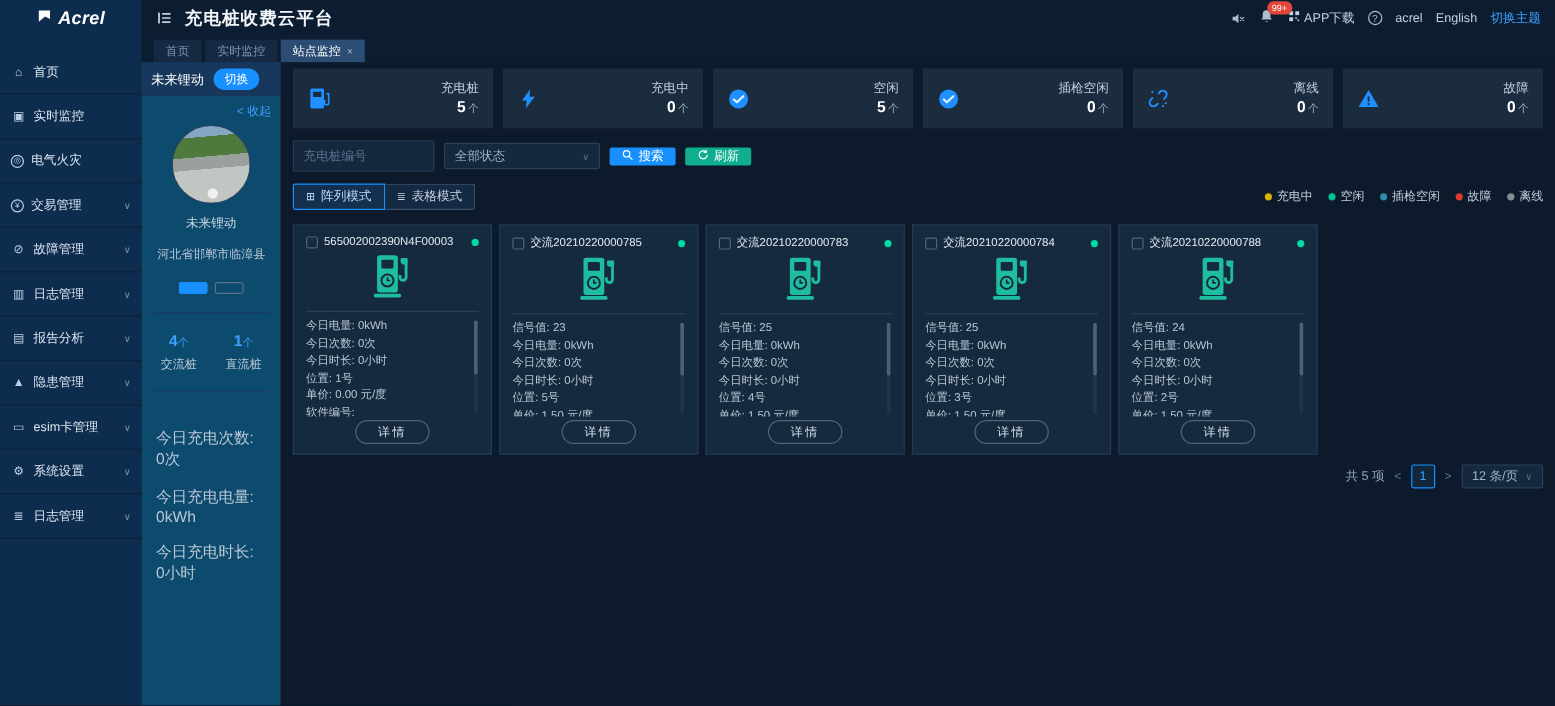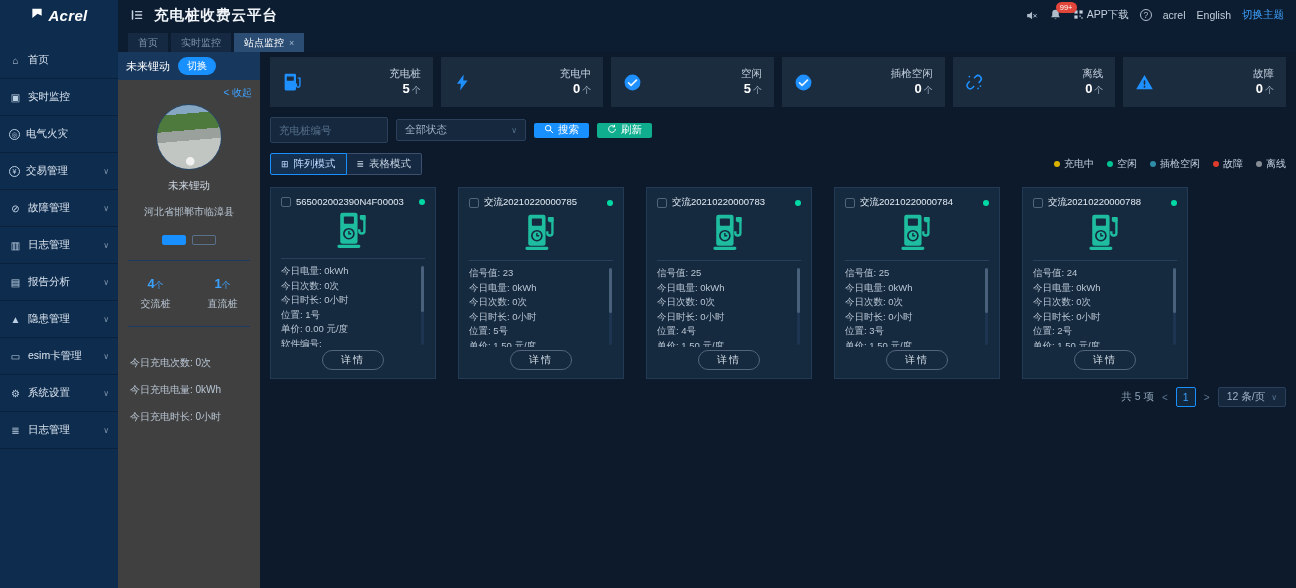--- a/index.html
+++ b/index.html
@@ -30,41 +30,41 @@
   .theme-link { color:#3da2ff; cursor:pointer; }
 
   .tabbar { height:22px; background:#0d1d31; display:flex; align-items:flex-end; padding-left:10px; gap:3px; flex-shrink:0; }
   .tab { height:19px; padding:0 10px; background:#152a42; color:#7d93ab; font-size:10px; display:flex; align-items:center; gap:5px; cursor:pointer; }
   .tab.active { background:#2b4d74; color:#fff; }
   .tab-close { font-size:9px; color:#9fb4cb; }
 
   .content-row { flex:1; display:flex; min-height:0; }
 
   
-  .station { width:142px; flex-shrink:0; background:#404040; font-size:10.5px; }
+  .station { width:116px; flex-shrink:0; background:#0c4a6e; font-size:10.5px; }
   .station-strip { background:#17375d; padding:5px 8px; display:flex; align-items:center; gap:8px; }
   .station-strip-name { color:#fff; font-size:11px; }
   .switch-pill { background:#1890ff; color:#fff; font-size:10px; padding:2px 9px; border-radius:9px; cursor:pointer; }
   .collapse-row { text-align:right; color:#3da2ff; font-size:10px; padding:6px 8px 0; cursor:pointer; }
   .station-photo { width:66px; height:66px; border-radius:50%; margin:4px auto 9px;
     background:
       radial-gradient(circle at 52% 88%, rgba(255,255,255,0.75) 0 6%, rgba(255,255,255,0) 7%),
       linear-gradient(175deg, #86a7c4 0 16%, #4e7a3e 16% 40%, #9aa09b 40% 55%, #c2c6c2 55% 100%);
     border:1px solid #274566; }
   .station-name { text-align:center; color:#cfd9e4; margin:2px 0 12px; }
   .station-loc { text-align:center; color:#b9c6d4; font-size:10px; margin-bottom:16px; }
   .vehicle-row { display:flex; justify-content:center; gap:6px; }
   .v-tab { padding:4px 11px; font-size:10.5px; border-radius:2px; border:1px solid #5a7089; color:#dfe7ef; background:transparent; cursor:pointer; }
   .v-tab.active { background:#1890ff; border-color:#1890ff; color:#fff; }
   .hr { height:1px; background:#1d3b60; margin:15px 10px; }
   .pile-stats { display:flex; justify-content:space-around; text-align:center; padding:0 4px; }
   .ps-count { color:#3da2ff; font-size:13px; font-weight:bold; }
   .ps-unit { color:#3da2ff; font-size:9px; font-weight:normal; }
   .ps-label { color:#b9c6d4; margin-top:5px; font-size:10px; }
-  .today-stats { padding:14px 12px 0; color:#b9c6d4; font-size:10px; }
+  .today-stats { padding:14px 12px 0; color:#b9c6d4; font-size:13px; }
   .today-line { margin-bottom:13px; }
 
   
   .main { flex:1; min-width:0; background:#0c1a2b; padding:5px 10px 0; display:flex; flex-direction:column; }
   .status-row { display:flex; gap:8px; }
   .status-card { flex:1; height:50px; background:#1c2c3f; display:flex; align-items:center; padding:0 12px; }
   .sc-icon { display:flex; align-items:center; }
   .sc-right { margin-left:auto; text-align:right; }
   .sc-label { font-size:10.5px; color:#c2cfdd; display:block; }
   .sc-count { font-size:13px; font-weight:bold; color:#fff; }
@@ -82,21 +82,21 @@
 
   .mode-row { display:flex; align-items:center; margin-top:10px; }
   .mode-btn { height:22px; padding:0 10px; border:1px solid #3b506a; background:#152a42; color:#c6d3e1; font-size:10.5px; display:flex; align-items:center; gap:5px; cursor:pointer; }
   .mode-btn:first-child { border-radius:2px 0 0 2px; }
   .mode-btn + .mode-btn { border-left:none; border-radius:0 2px 2px 0; }
   .mode-btn.active { border-color:#1890ff; color:#bcd9ff; background:#15304f; }
   .legend { margin-left:auto; display:flex; gap:13px; align-items:center; font-size:10px; color:#c2cfdd; }
   .legend-item { display:flex; align-items:center; gap:4px; }
   .dot { width:6px; height:6px; border-radius:50%; display:inline-block; }
 
-  .cards-row { display:flex; gap:22px; margin-top:12px; }
+  .cards-row { display:flex; gap:6px; margin-top:12px; }
   .pile-card { width:166px; height:192px; background:#15293f; border:1px solid #233a54; display:flex; flex-direction:column; padding:8px 10px 6px; flex-shrink:0; }
   .pc-head { display:flex; align-items:center; gap:5px; }
   .pc-check { width:10px; height:10px; border:1px solid #50647b; border-radius:2px; flex-shrink:0; cursor:pointer; }
   .pc-id { font-size:9.5px; color:#e3ebf3; white-space:nowrap; overflow:hidden; }
   .pc-dot { margin-left:auto; width:6px; height:6px; border-radius:50%; flex-shrink:0; }
   .pc-iconwrap { text-align:center; padding:3px 0 4px; border-bottom:1px solid #27405c; }
   .pc-details { position:relative; flex:1; margin-top:5px; overflow:hidden; padding-right:8px; }
   .pc-line { font-size:9.5px; color:#bac7d4; line-height:14.5px; white-space:nowrap; overflow:hidden; }
   .pc-track { position:absolute; right:1px; top:2px; bottom:2px; width:3px; background:#1d3550; border-radius:2px; }
   .pc-thumb { position:absolute; top:0; width:3px; height:58%; background:#4a617c; border-radius:2px; }

